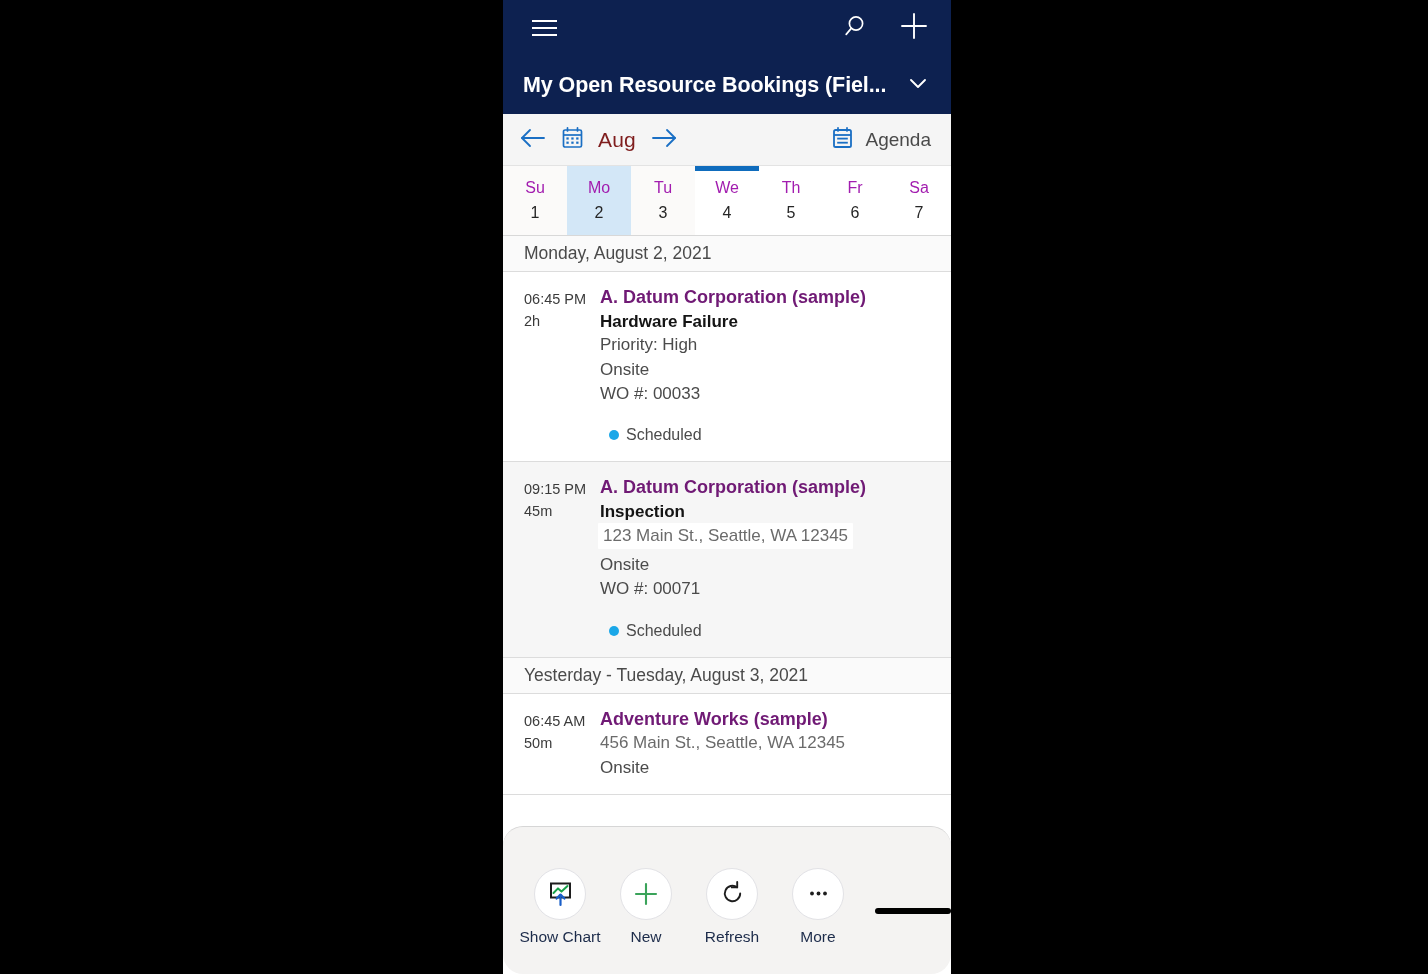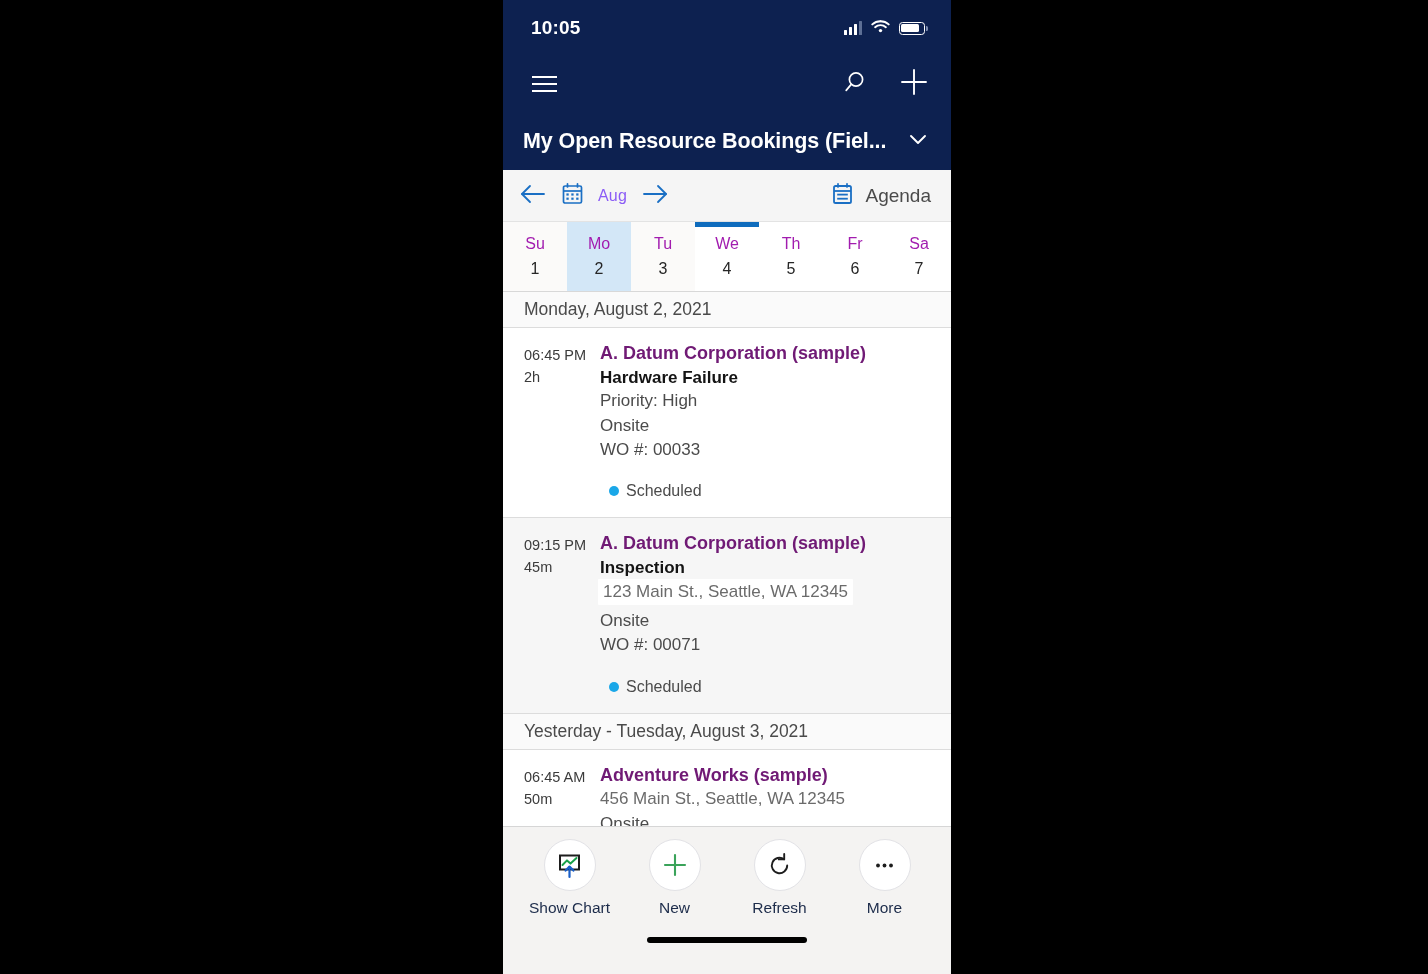--- a/index.html
+++ b/index.html
@@ -140,22 +140,22 @@
     background: #f5f5f5;
     border-bottom: 1px solid #e3e3e3;
     display: flex;
     align-items: center;
     justify-content: space-between;
     padding: 0 20px 0 16px;
     flex: none;
   }
   .cal-left { display: flex; align-items: center; gap: 14px; }
   .month-label {
-    font-size: 16px;
-    color: #8b5cf6;
+    font-size: 21px;
+    color: #7f1d1d;
     letter-spacing: 0.2px;
   }
   .cal-right { display: flex; align-items: center; gap: 11px; cursor: pointer; }
   .agenda-label { font-size: 19px; color: #4a4a4a; }
 
   
   .weekstrip {
     display: flex;
     height: 70px;
     background: #ffffff;
@@ -268,22 +268,23 @@
     flex: none;
   }
 
   
   .commandbar {
     flex: none;
     height: 148px;
     background: #f4f3f2;
     border-top: 1px solid #d6d6d6;
     display: flex;
-    flex-direction: column;
-    align-items: center;
+    flex-direction: row;
+    align-items: center;
+    border-radius: 20px;
   }
   .cmd-row {
     width: 100%;
     display: flex;
     justify-content: space-around;
     padding: 12px 14px 0 14px;
   }
   .cmd {
     display: flex;
     flex-direction: column;
@@ -312,42 +313,20 @@
     border-radius: 3px;
     background: #000000;
   }
 </style>
 </head>
 <body>
 
 <div id="stage">
   <div id="phone">
 
-    <div class="statusbar">
-      <div class="status-time">10:05</div>
-      <div class="status-icons">
-        <span class="signal">
-          <i></i>
-            <i></i>
-            <i></i>
-            <i></i>
-        </span>
-        <span>
-          <svg width="19" height="14" viewBox="0 0 19 14">
-            <path d="M9.5 2.2c3.2 0 6.1 1.2 8.2 3.2" fill="none" stroke="#fff" stroke-width="1.9" stroke-linecap="round"></path>
-            <path d="M1.3 5.4C3.4 3.4 6.3 2.2 9.5 2.2" fill="none" stroke="#fff" stroke-width="1.9" stroke-linecap="round"></path>
-            <path d="M4.1 8.2c1.4-1.3 3.3-2.1 5.4-2.1s4 .8 5.4 2.1" fill="none" stroke="#fff" stroke-width="1.9" stroke-linecap="round"></path>
-            <circle cx="9.5" cy="11.6" r="1.7" fill="#fff"></circle>
-          </svg>
-        </span>
-        <span class="battery">
-            <span></span>
-          </span>
-      </div>
-    </div>
 
     <div class="navbar">
       <div class="iconbtn">
         <span class="hamburger">
           <i></i>
             <i></i>
             <i></i>
         </span>
       </div>
       <div class="nav-right">

